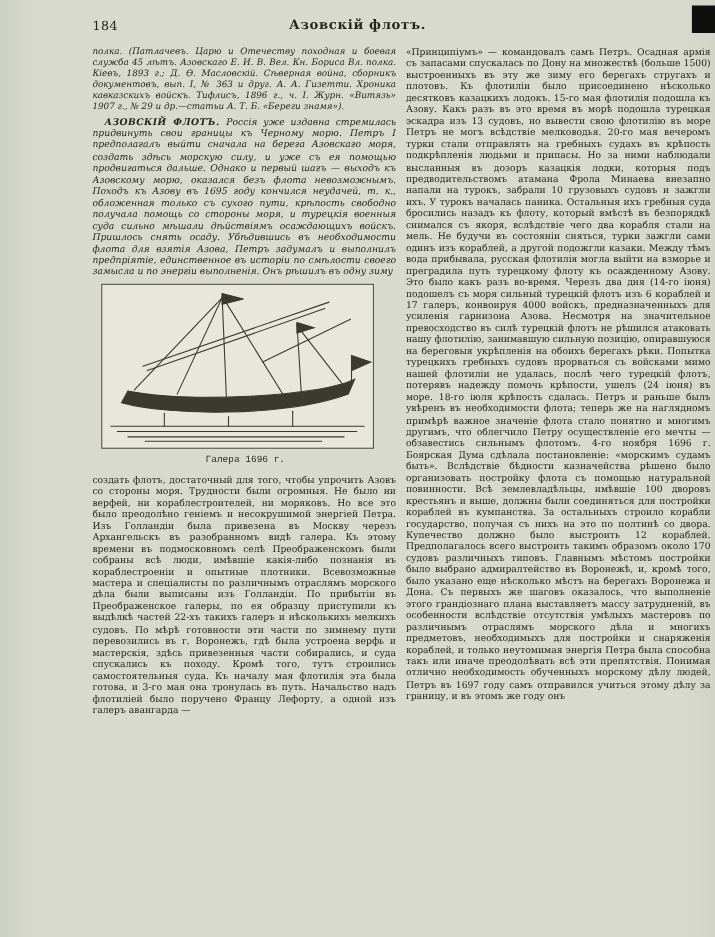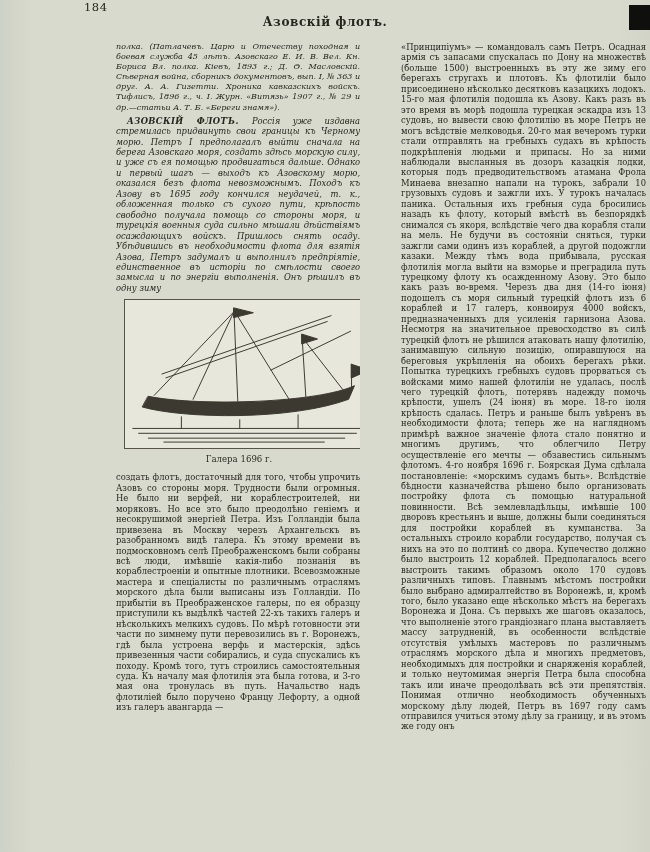--- a/index.html
+++ b/index.html
@@ -12,32 +12,32 @@
   }
   .page {
     position:relative; width:650px; height:852px; overflow:hidden;
     background:linear-gradient(90deg,#ced1c5 0%,#d8dacd 5%,#d8dacd 95%,#d2d4c8 100%);
   }
   .scan-mark {
     position:absolute; top:5px; right:0; width:21px; height:25px;
     background:#0f0f0d;
   }
   .page-number {
-    position:absolute; top:0; left:84px;
+    position:absolute; top:16px; left:84px;
     font-size:11.5px; letter-spacing:0.5px;
   }
   .running-title {
     position:absolute; top:15px; left:0; width:100%;
     text-align:center; font-weight:bold; font-size:12px; letter-spacing:0.6px;
   }
   .columns {
     position:absolute; top:42px; left:84px; width:562px; height:806px;
     display:flex; gap:9px; overflow:hidden;
   }
-  .col { overflow:hidden;margin-left:32px; }
+  .col { overflow:hidden; }
   .col.left  { width:276px; }
   .col.right { width:277px; }
   p { margin:0; }
   .biblio {
     font-style:italic;
     font-size:8px; line-height:10.1px; text-align:justify;
     margin-bottom:3px;
   }
   .body-text {
     font-size:8.4px; line-height:10.45px; text-align:justify;
@@ -46,21 +46,21 @@
   .article-title { font-weight:bold; letter-spacing:0.4px; }
   figure { margin:6px 6px 8px 8px; }
   .engraving {
     border:1px solid #55534a;
     background:#e7e7db;
     height:150px; width:248px;
     box-sizing:border-box;
     overflow:hidden;
   }
   figcaption {
-    text-align:center; font-size:8.6px; margin-top:5px; color:#2b2a24;
+    text-align:center; font-size:8.6px; margin-top:5px; color:#2b2a24;font-family:Liberation Mono, monospace;
   }
 </style>
 </head>
 <body>
 
 <div class="page">
 
   <div class="scan-mark"></div>
 
   <span class="page-number">184</span>

